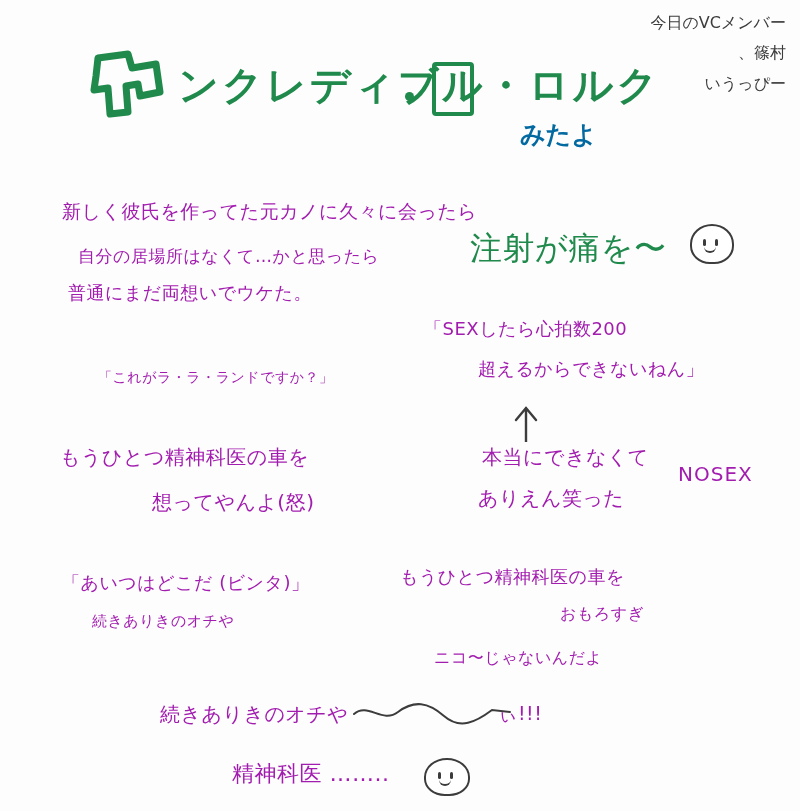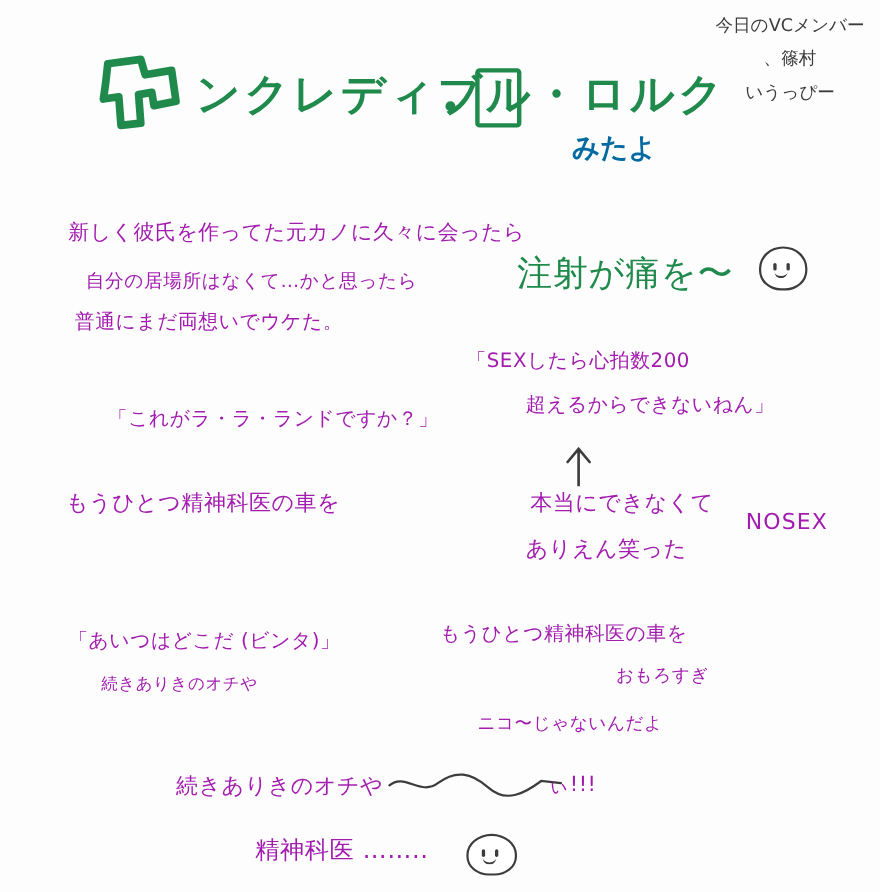--- a/index.html
+++ b/index.html
@@ -68,21 +68,21 @@
     top: 92px;
     width: 9px;
     height: 9px;
     border-radius: 50%;
     background: #1f8a4c;
   }
   .hdr-right {
     position: absolute;
     right: 14px;
     top: 8px;
-    text-align: center;
+    text-align: right;
     font-size: 16px;
     color: #3c3c3c;
     line-height: 1.9;
   }
   .hdr-right .row {
     white-space: pre;
   }
   .face {
     position: absolute;
     border: 2px solid #3c3c3c;
@@ -140,23 +140,24 @@
   <div class="hdr-right">
     <div class="row">今日のVCメンバー</div>
     <div class="row">、篠村</div>
     <div class="row">いうっぴー</div>
   </div>
 
   <div class="note sz19" style="left:62px; top:200px; font-size:19px;">新しく彼氏を作ってた元カノに久々に会ったら</div>
   <div class="note" style="left:78px; top:246px; font-size:17px;">自分の居場所はなくて…かと思ったら</div>
   <div class="note" style="left:68px; top:282px; font-size:18px;">普通にまだ両想いでウケた。</div>
 
-  <div class="note" style="left:98px; top:370px; font-size:18px;">「これがラ・ラ・ランドですか？」</div>
+  <div class="note" style="left:98px; top:370px; font-size:14px;font-family:Liberation Mono, monospace;">「これがラ・ラ・ランドですか？」</div>
 
   <div class="note" style="left:60px; top:445px; font-size:20px;">もうひとつ精神科医の車を</div>
+  <div class="note" style="left:152px; top:490px; font-size:20px;">想ってやんよ(怒)</div>
 
   <div class="note" style="left:62px; top:572px; font-size:18px;">「あいつはどこだ (ビンタ)」</div>
   <div class="note" style="left:92px; top:612px; font-size:15px;">続きありきのオチや</div>
 
   <div class="note green" style="left:470px; top:228px; font-size:32px; color:#1f8a4c;">注射が痛を〜</div>
   <div class="face" style="left:690px; top:224px; width:40px; height:36px;">
     <div class="eye l"></div>
     <div class="eye r"></div>
     <div class="mouth"></div>
   </div>

